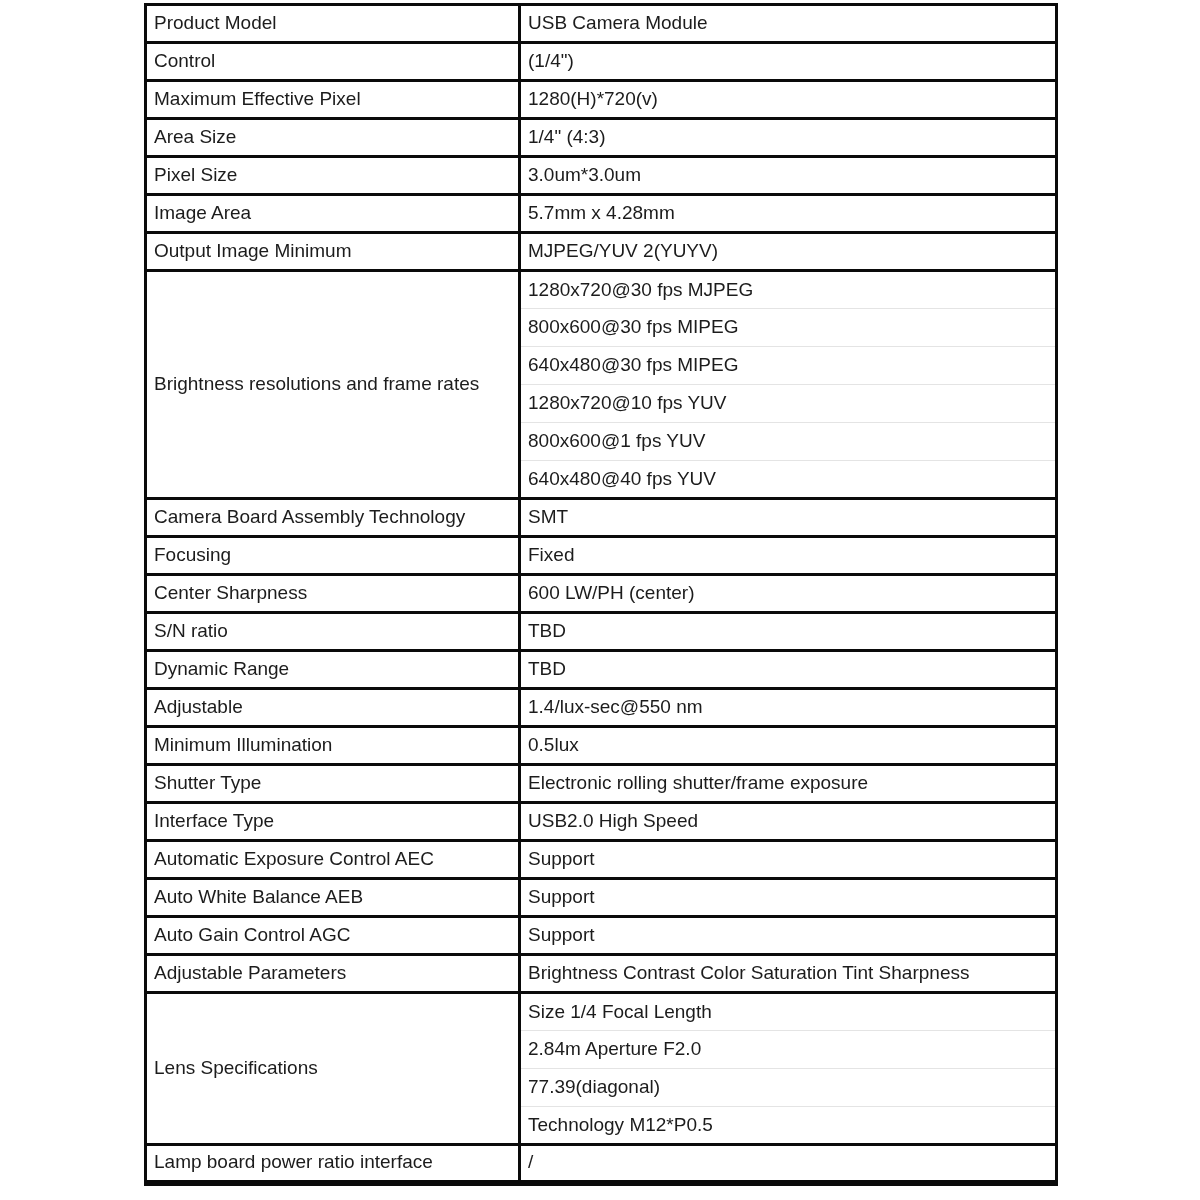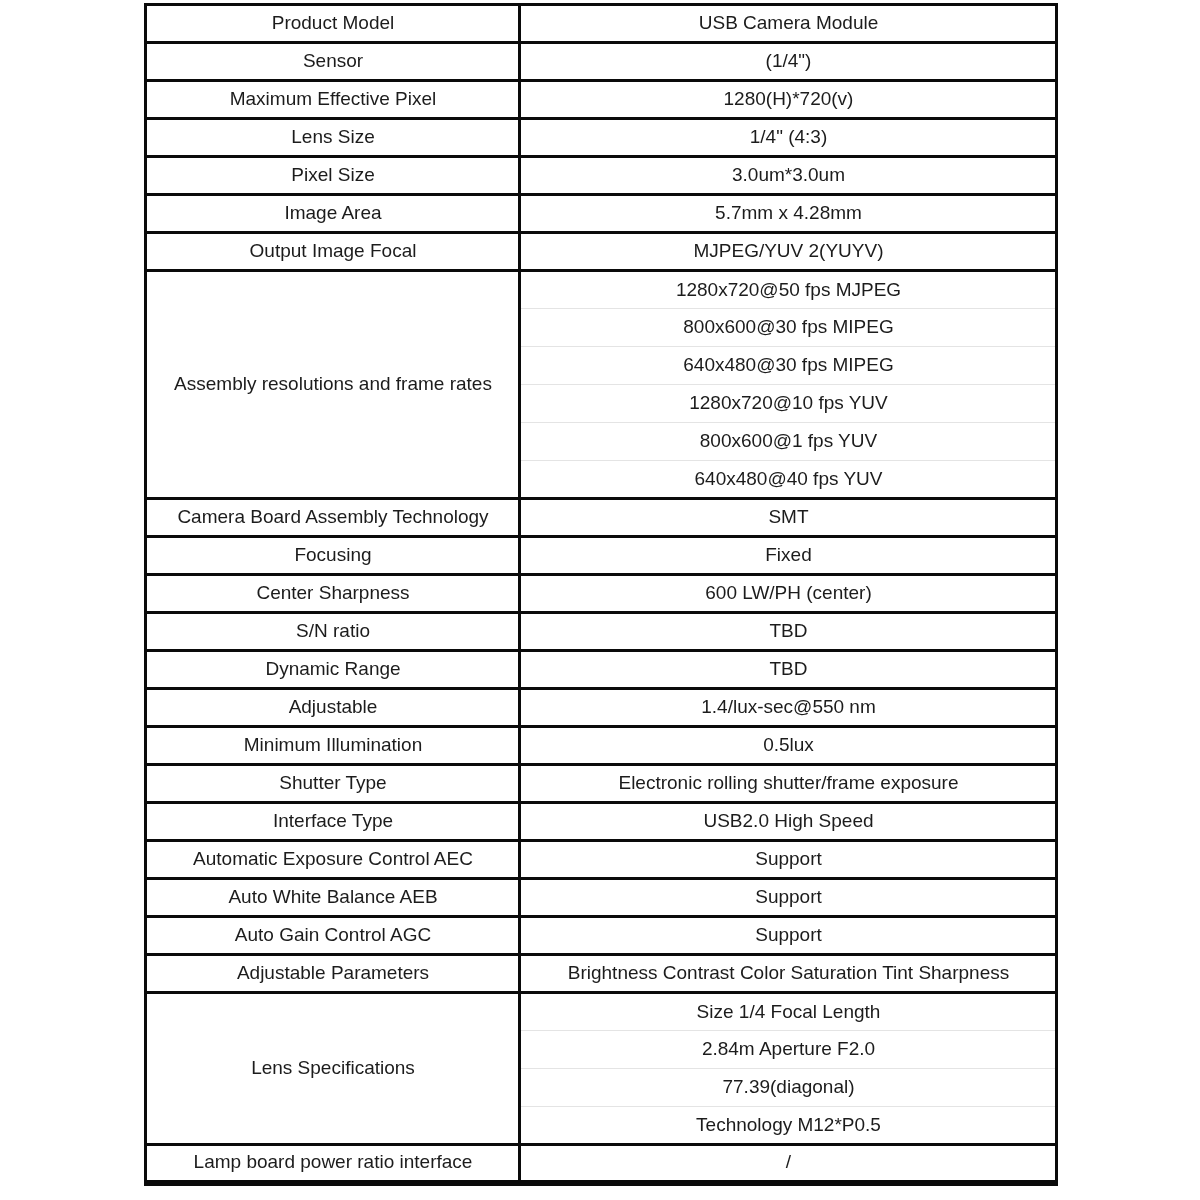--- a/index.html
+++ b/index.html
@@ -16,21 +16,20 @@
     left: 144px;
     top: 3px;
     width: 911px;
   }
   table.spec-table {
     border-collapse: collapse;
     width: 911px;
     table-layout: fixed;
     border: 3px solid #0a0a0a;
     border-bottom: 6px solid #0a0a0a;
-    text-align: center;
   }
   col.c-label { width: 374px; }
   col.c-value { width: 537px; }
   td {
     border: 3px solid #0a0a0a;
     height: 38px;
     padding: 0 6px 0 7px;
     font-size: 19px;
     line-height: 1.1;
     color: #1c1c1c;
@@ -54,47 +53,47 @@
     <colgroup>
         <col class="c-label">
         <col class="c-value">
       </colgroup>
     <tbody>
       <tr>
         <td class="label-cell">Product Model</td>
         <td class="value-cell">USB Camera Module</td>
       </tr>
       <tr>
-        <td class="label-cell">Sensor</td>
+        <td class="label-cell">Control</td>
         <td class="value-cell">(1/4")</td>
       </tr>
       <tr>
         <td class="label-cell">Maximum Effective Pixel</td>
         <td class="value-cell">1280(H)*720(v)</td>
       </tr>
       <tr>
-        <td class="label-cell">Lens Size</td>
+        <td class="label-cell">Area Size</td>
         <td class="value-cell">1/4" (4:3)</td>
       </tr>
       <tr>
         <td class="label-cell">Pixel Size</td>
         <td class="value-cell">3.0um*3.0um</td>
       </tr>
       <tr>
         <td class="label-cell">Image Area</td>
         <td class="value-cell">5.7mm x 4.28mm</td>
       </tr>
       <tr>
-        <td class="label-cell">Output Image Focal</td>
+        <td class="label-cell">Output Image Minimum</td>
         <td class="value-cell">MJPEG/YUV 2(YUYV)</td>
       </tr>
 
       <tr>
-        <td class="label-cell" rowspan="6">Assembly resolutions and frame rates</td>
-        <td class="value-cell sub">1280x720@50 fps MJPEG</td>
+        <td class="label-cell" rowspan="6">Brightness resolutions and frame rates</td>
+        <td class="value-cell sub">1280x720@30 fps MJPEG</td>
       </tr>
       <tr>
         <td class="value-cell sub">800x600@30 fps MIPEG</td>
       </tr>
       <tr>
         <td class="value-cell sub">640x480@30 fps MIPEG</td>
       </tr>
       <tr>
         <td class="value-cell sub">1280x720@10 fps YUV</td>
       </tr>

